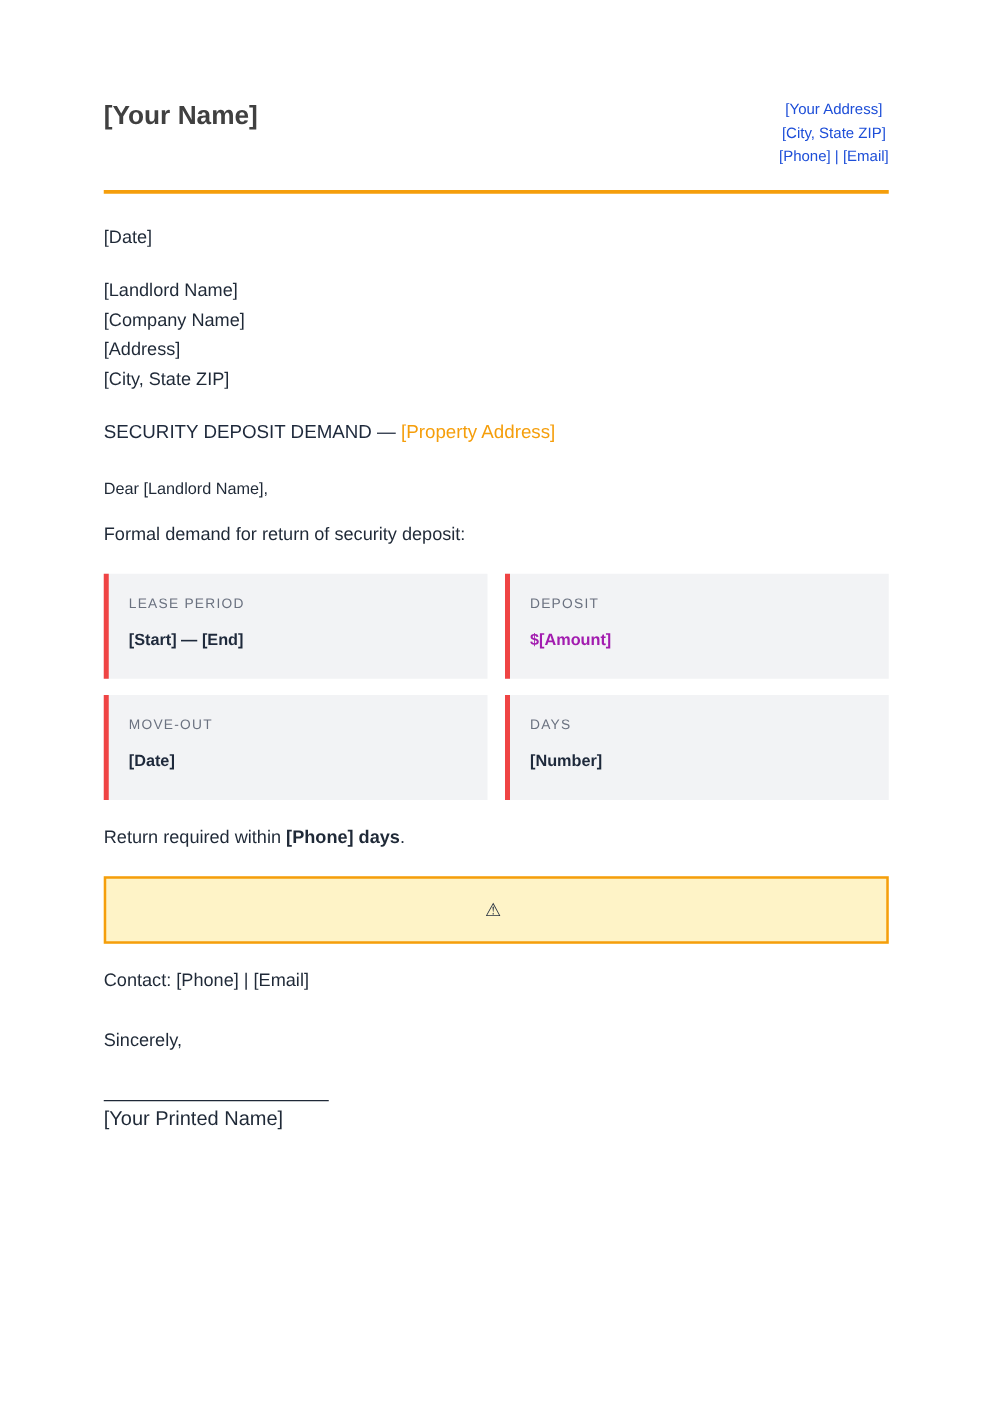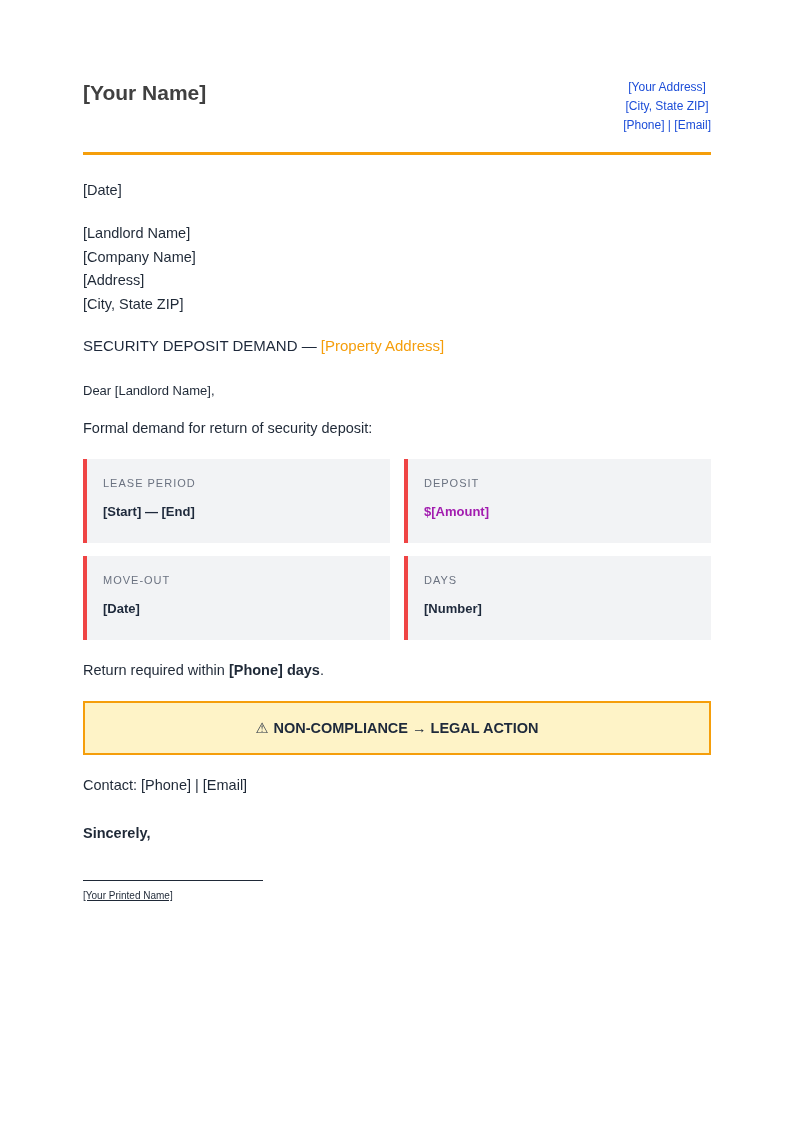--- a/index.html
+++ b/index.html
@@ -32,23 +32,23 @@
     .c3 { left: 0; top: 556px; }
     .c4 { left: 321px; top: 556px; }
 
     .return { position: absolute; left: 0; top: 661px; font-size: 14.5px; line-height: 18px; white-space: nowrap; }
     .return b { font-weight: bold; }
 
     .warning { position: absolute; left: 0; top: 701px; width: 624px; height: 50px; background: #fef3c7; border: 2px solid #f59e0b; display: flex; align-items: center; justify-content: center; font-size: 14.5px; font-weight: bold; color: #1e293b; }
     .warning .icon { margin-right: 5px; font-weight: normal; }
 
     .contact-line { position: absolute; left: 0; top: 776px; font-size: 14.5px; line-height: 18px; }
-    .closing { position: absolute; left: 0; top: 824px; font-size: 14.5px; line-height: 18px; font-weight: bold; }
+    .closing { position: absolute; left: 0; top: 824px; font-size: 14.5px; line-height: 18px; }
     .sigline { position: absolute; left: 0; top: 880px; width: 180px; height: 1px; background: #1f2937; }
-    .printed { position: absolute; left: 0; top: 888px; font-size: 10px; line-height: 16px; text-decoration: underline; }
+    .printed { position: absolute; left: 0; top: 888px; font-size: 16px; line-height: 16px; }
   </style>
 </head>
 <body>
 
 <div class="page">
   <div class="header">
     <div class="name">[Your Name]</div>
     <div class="contact">
       <div>[Your Address]</div>
       <div>[City, State ZIP]</div>
@@ -85,20 +85,19 @@
   </div>
   <div class="card c4">
     <div class="label">DAYS</div>
     <div class="value">[Number]</div>
   </div>
 
   <div class="return"><span>Return required within </span><b>[Phone] days</b><span>.</span></div>
 
   <div class="warning">
     <span class="icon">⚠</span>
-    <span>NON-COMPLIANCE → LEGAL ACTION</span>
   </div>
 
   <div class="contact-line">Contact: [Phone] | [Email]</div>
   <div class="closing">Sincerely,</div>
   <div class="sigline"></div>
   <div class="printed">[Your Printed Name]</div>
 </div>
 
 </body></html>

